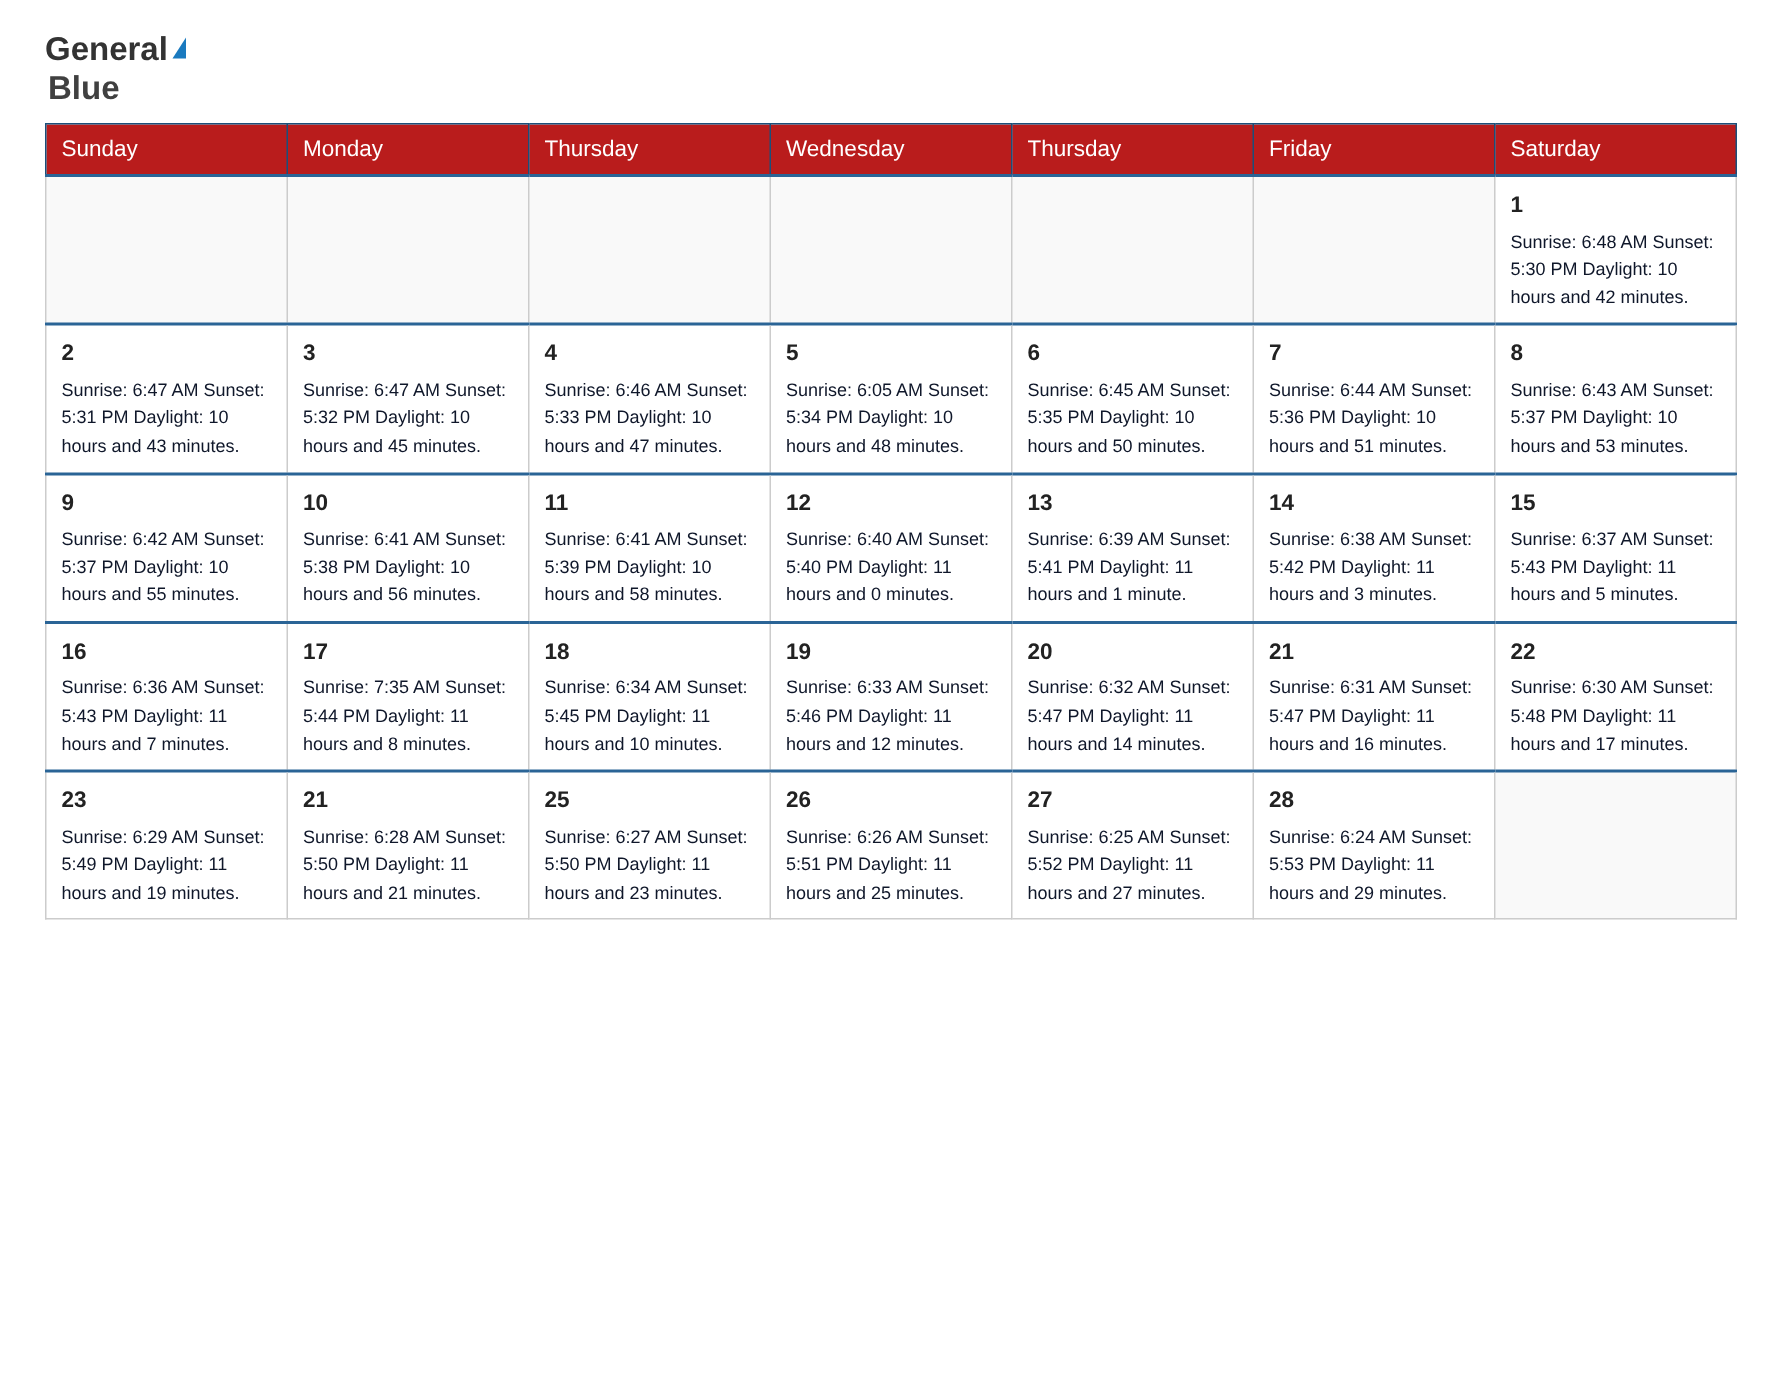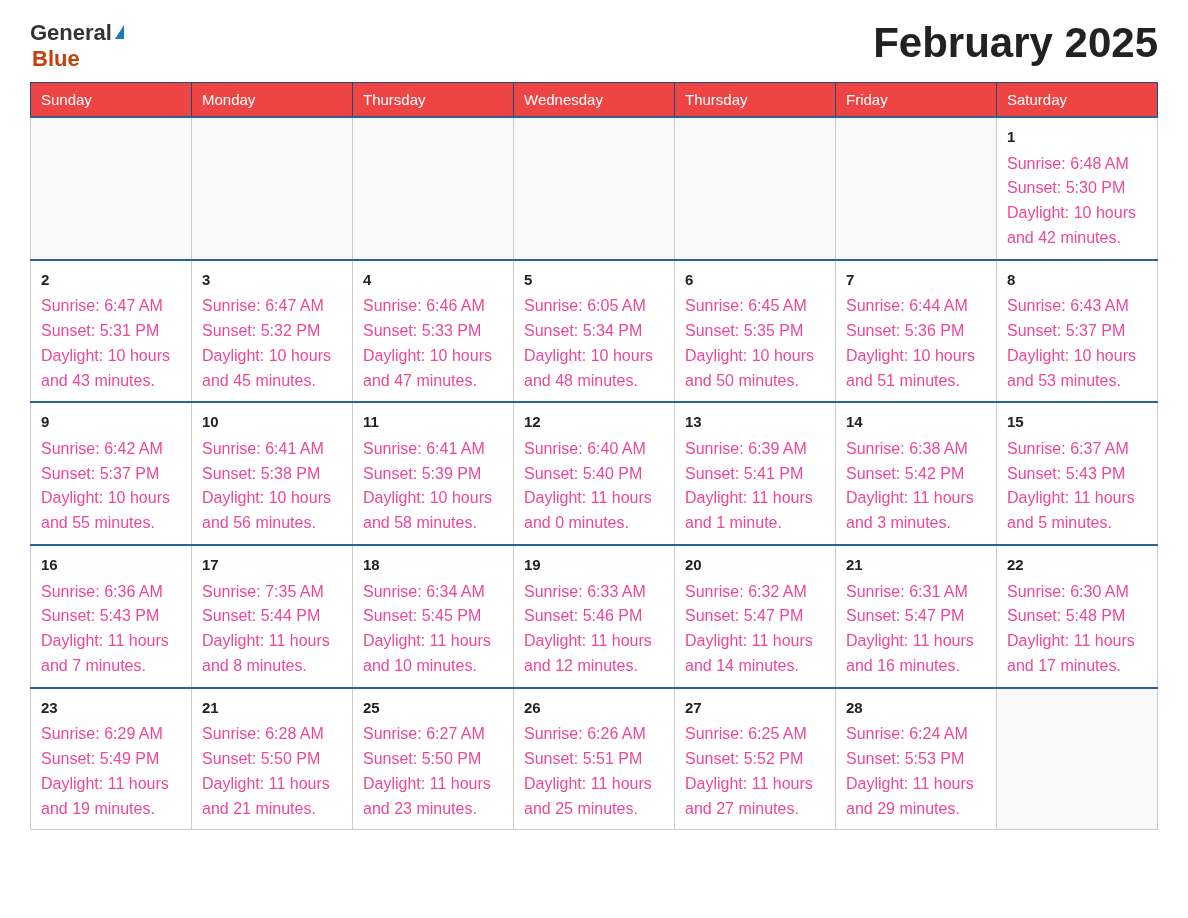--- a/index.html
+++ b/index.html
@@ -18,21 +18,21 @@
       gap: 48px;
     }
     .logo-text-general {
       font-size: 22px;
       font-weight: bold;
       color: #333;
     }
     .logo-text-blue {
       font-size: 22px;
       font-weight: bold;
-      color: #c2410c;
+      color: #404040;
     }
     .title-section {
       text-align: right;
     }
     .month-title {
       font-size: 42px;
       font-weight: bold;
       color: #222;
       line-height: 1.1;
     }
@@ -40,21 +40,21 @@
       font-size: 18px;
       color: #444;
       margin-top: 4px;
     }
     .calendar {
       width: 100%;
       border-collapse: collapse;
       margin-top: 10px;
     }
     .calendar th {
-      background-color: #ef4444;
+      background-color: #b91c1c;
       color: #fff;
       text-align: left;
       padding: 8px 10px;
       font-size: 15px;
       font-weight: normal;
       border: 1px solid #1a4f7a;
     }
     .calendar td {
       vertical-align: top;
       padding: 8px 10px;
@@ -66,22 +66,22 @@
       line-height: 1.5;
     }
     .day-number {
       font-size: 15px;
       font-weight: bold;
       color: #222;
       display: block;
       margin-bottom: 3px;
     }
     .day-info {
-      font-size: 16px;
-      color: #ec4899;
+      font-size: 12px;
+      color: #0f172a;
       line-height: 1.55;
     }
     .empty-cell {
       background: #f9f9f9;
     }
     tr.week-row td {
       border-top: 2px solid #2a6496;
     }
     .logo-wrapper {
       display: flex;
@@ -115,21 +115,20 @@
   <div class="logo-wrapper">
     <div class="logo-line1">
       <span class="logo-text-general">General</span>
       <span class="triangle-icon"></span>
     </div>
     <div class="logo-line2">
       <span class="logo-text-blue">Blue</span>
     </div>
   </div>
   <div class="title-section">
-    <div class="month-title">February 2025</div>
   </div>
 </div>
 
 <table class="calendar">
   <thead>
     <tr>
     <th>Sunday</th>
         <th>Monday</th>
         <th>Thursday</th>
         <th>Wednesday</th>

